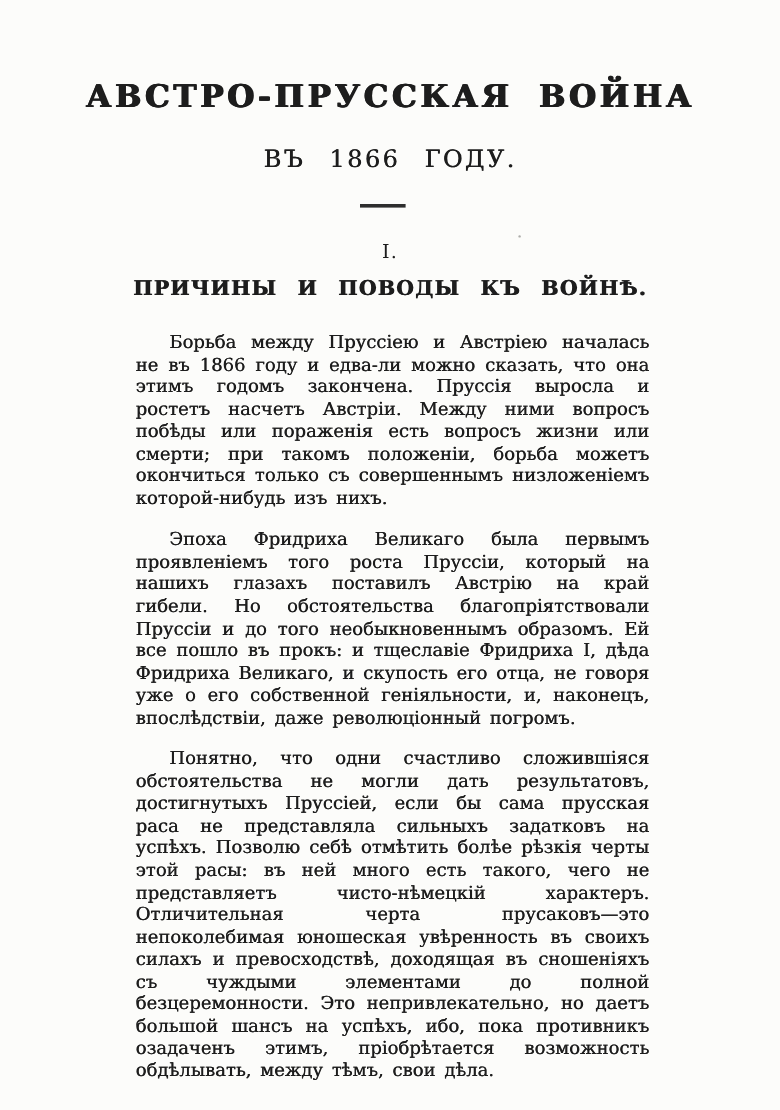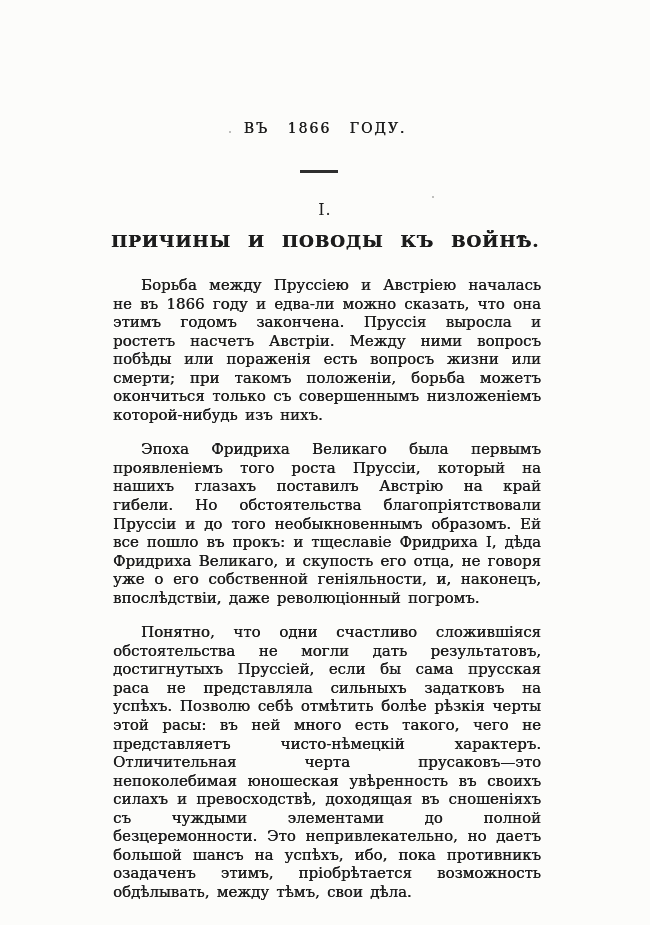--- a/index.html
+++ b/index.html
@@ -19,21 +19,21 @@
   .book-title{
     position:absolute;top:66px;left:0;right:0;
     margin:0;text-align:center;
     font-size:26px;font-weight:700;
     letter-spacing:3px;word-spacing:10px;
     text-shadow:1px 0 0 currentColor, 0 0.4px 0 currentColor;
   }
   .book-subtitle{
     position:absolute;top:120px;left:0;right:0;
     margin:0;text-align:center;
-    font-size:14px;font-weight:400;
+    font-size:20px;font-weight:400;
     letter-spacing:2px;word-spacing:12px;
     text-shadow:0.4px 0 0 currentColor;
   }
   .ornament-rule{
     position:absolute;top:170px;left:300px;
     width:38px;height:2.5px;
     background:#2e2e2e;
   }
   .chapter-number{
     position:absolute;top:200px;left:0;right:0;
@@ -77,20 +77,21 @@
   }
   .speck-a{top:243px;left:167px;width:2px;height:2px;}
   .speck-b{top:196px;left:432px;width:2px;height:2px;}
   .speck-c{top:131px;left:229px;width:2px;height:2px;}
 </style>
 </head>
 <body>
 
 <div class="page">
 
+  <h1 class="book-title">АВСТРО-ПРУССКАЯ ВОЙНА</h1>
 
   <h2 class="book-subtitle">ВЪ 1866 ГОДУ.</h2>
 
   <div class="ornament-rule"></div>
 
   <div class="chapter-number">I.</div>
 
   <h3 class="chapter-heading">ПРИЧИНЫ И ПОВОДЫ КЪ ВОЙНѢ.</h3>
 
   <section class="body-text">

